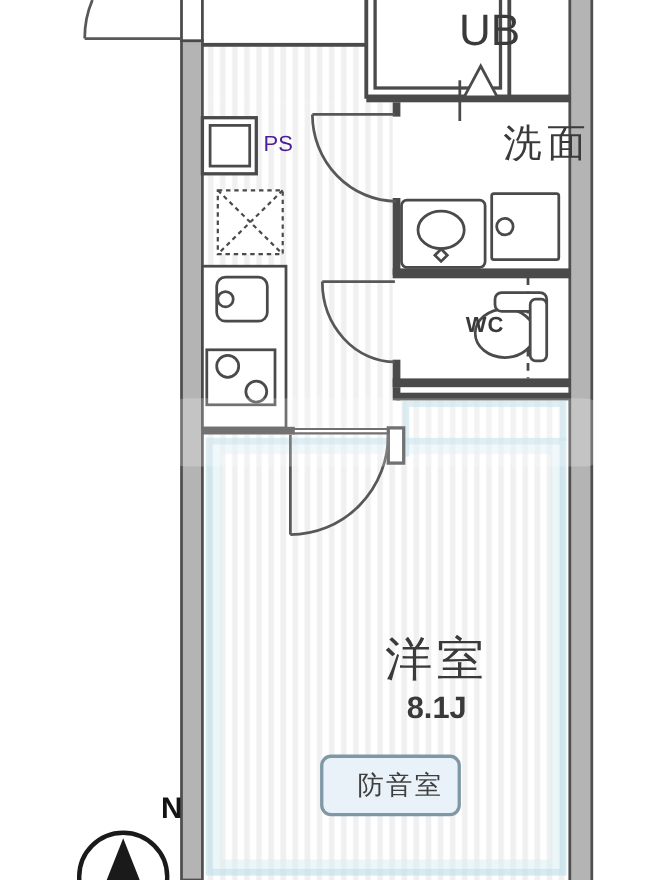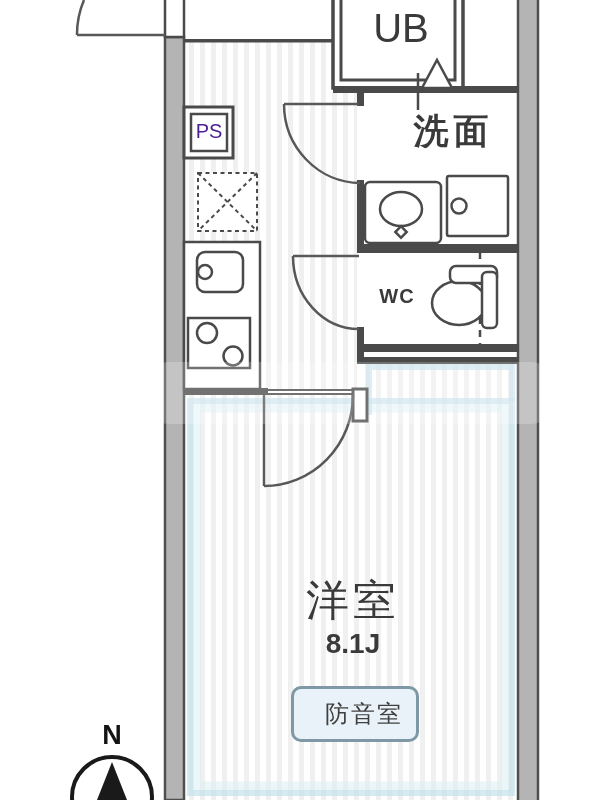--- a/index.html
+++ b/index.html
@@ -1,22 +1,22 @@
 <!DOCTYPE html>
 <html><head>
 <meta charset="utf-8">
 <style>
   html,body{margin:0;padding:0;background:#ffffff;}
   #stage{position:relative;width:600px;height:800px;background:#ffffff;overflow:hidden;
          font-family:"Liberation Sans","DejaVu Sans",sans-serif;}
   #plan-svg{position:absolute;left:0;top:0;}
   .lbl{position:absolute;color:#3a3a3a;text-align:center;line-height:1;
-       font-family:"Liberation Sans","DejaVu Sans",sans-serif;white-space:nowrap;}
+       font-family:"Liberation Sans","DejaVu Sans",sans-serif;white-space:nowrap;margin-left:44px;}
   .lbl-ub{left:336px;top:8px;width:130px;font-size:40px;font-weight:500;}
-  .lbl-wash{left:355px;top:113px;width:197px;font-size:35px;font-weight:700;letter-spacing:5px;}
+  .lbl-wash{left:355px;top:113px;width:197px;font-size:35px;font-weight:400;letter-spacing:5px;}
   .lbl-wc{left:357px;top:286px;width:80px;font-size:20px;font-weight:700;letter-spacing:1px;}
   .lbl-cl{left:376px;top:369px;width:130px;font-size:35px;font-weight:500;letter-spacing:3px;}
   .lbl-room{left:253px;top:579px;width:200px;font-size:43px;font-weight:500;letter-spacing:4px;}
   .lbl-size{left:253px;top:630px;width:200px;font-size:28px;font-weight:700;}
   .lbl-ps{left:189px;top:121px;width:40px;font-size:20px;font-weight:400;color:#4c1d95;}
   .lbl-n{left:97px;top:722px;width:30px;font-size:27px;font-weight:800;color:#141414;}
   .badge{position:absolute;left:291px;top:686px;width:128px;height:56px;
          box-sizing:border-box;border:3.5px solid #7f98a5;border-radius:10px;
          background:#e9f2f8;display:flex;align-items:center;justify-content:center;
          font-size:24px;color:#3f3f3f;letter-spacing:2px;font-weight:500;padding-left:18px;}

